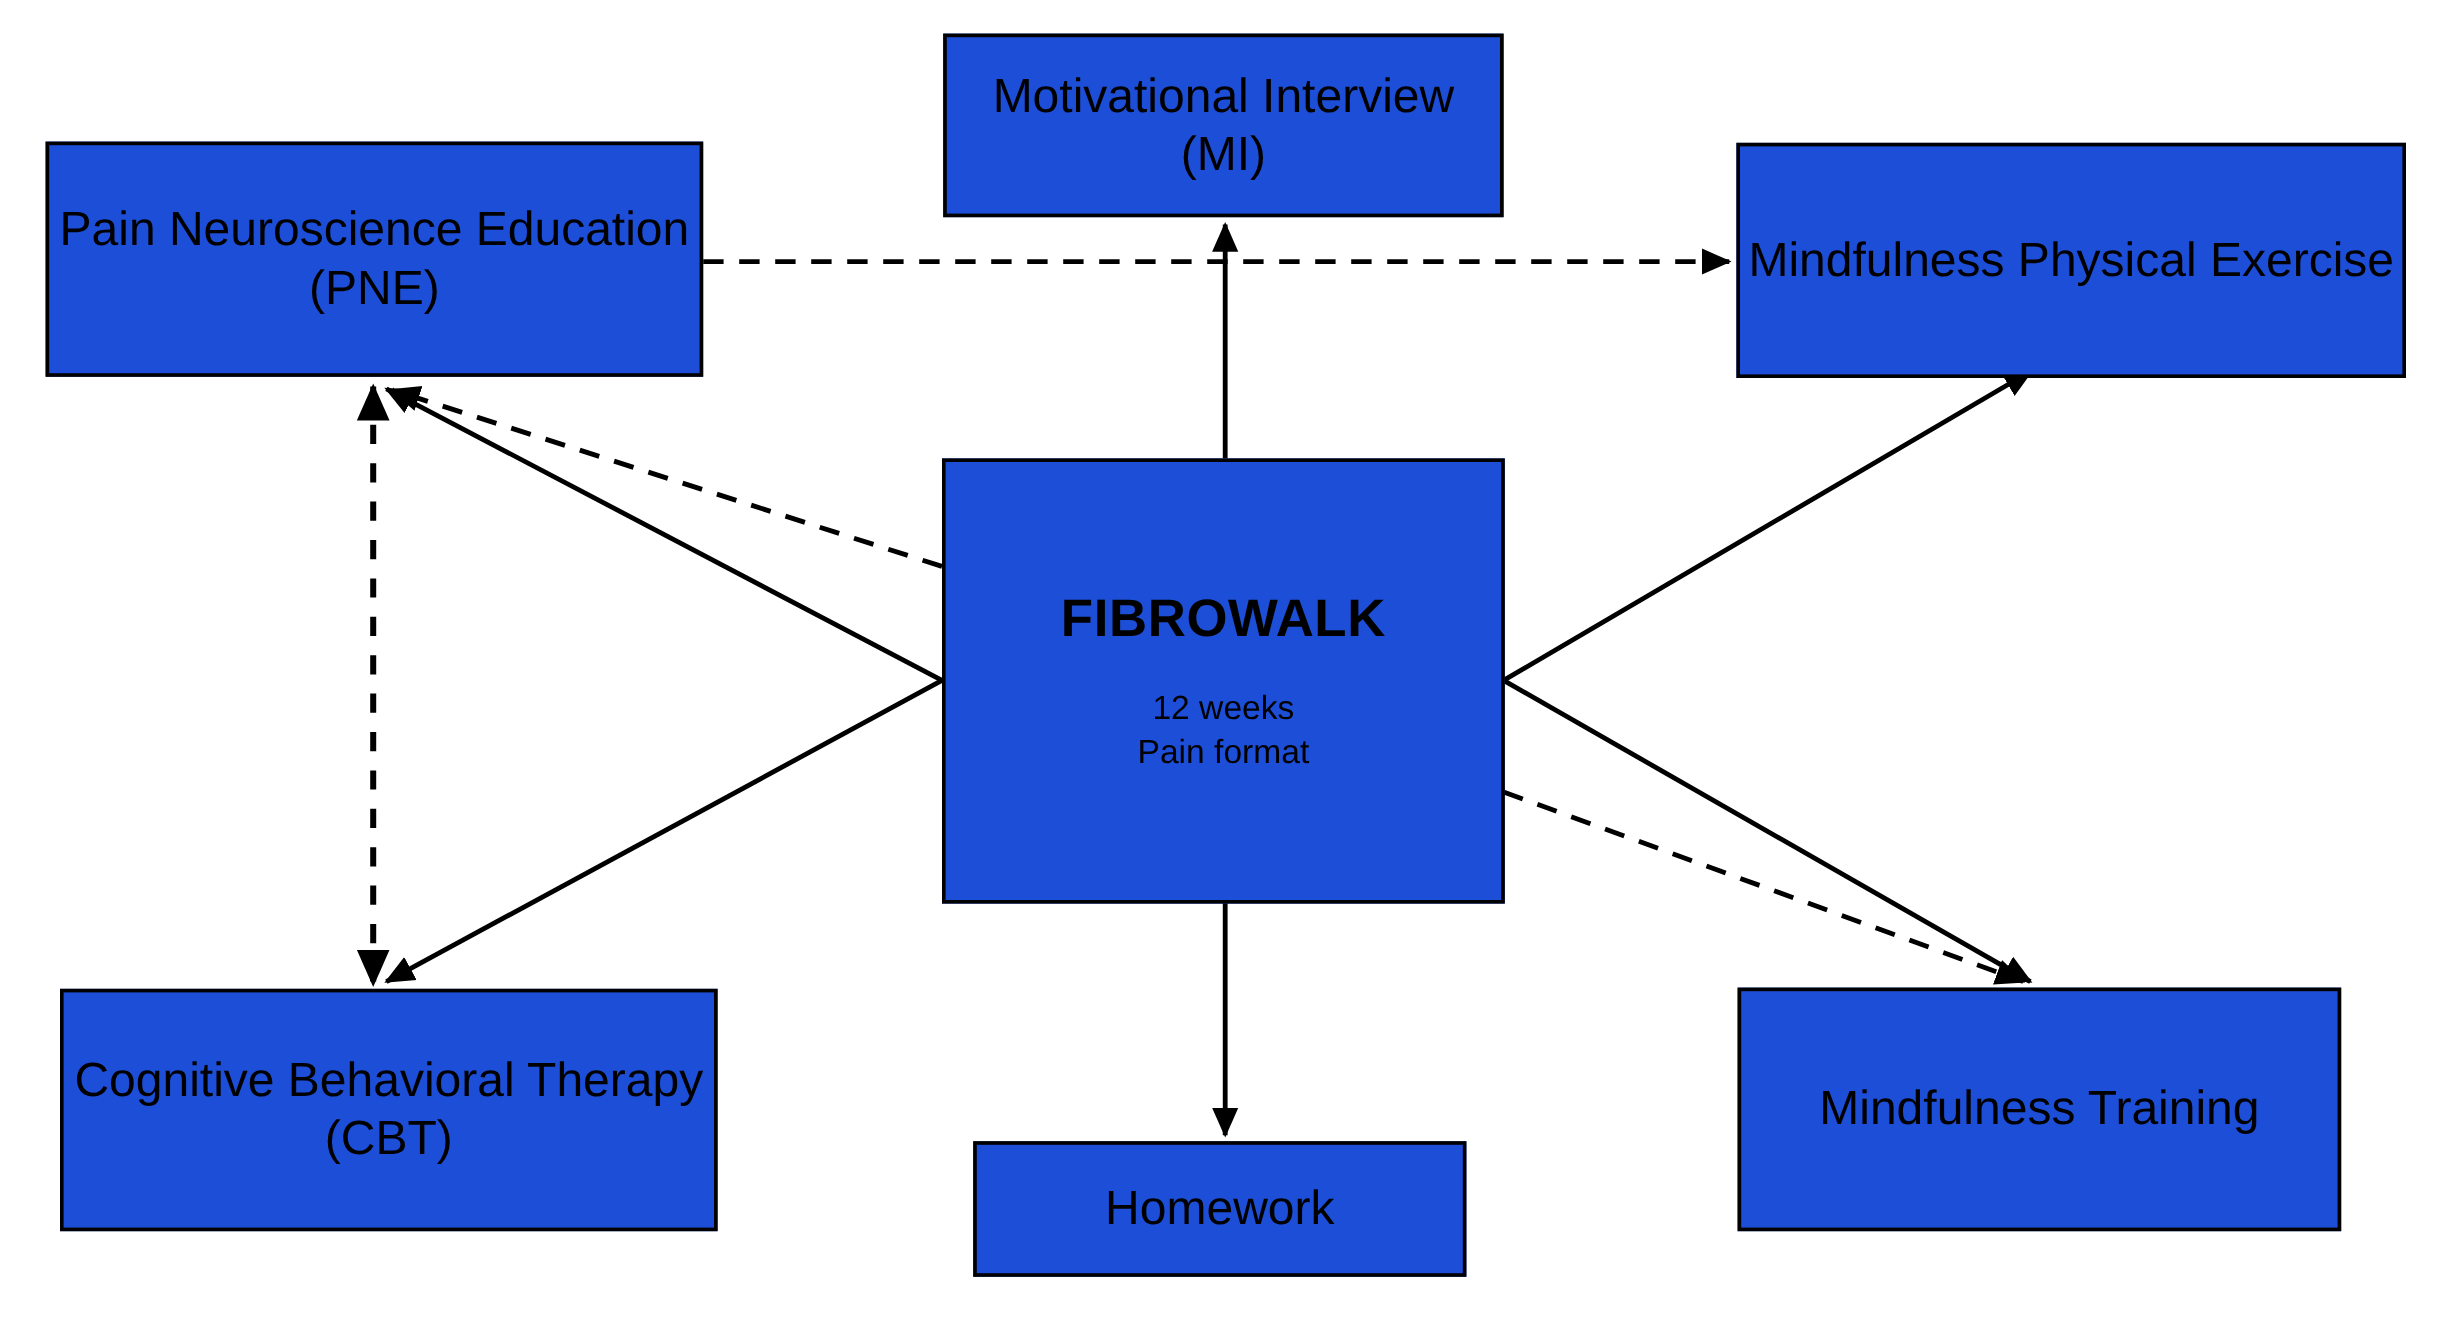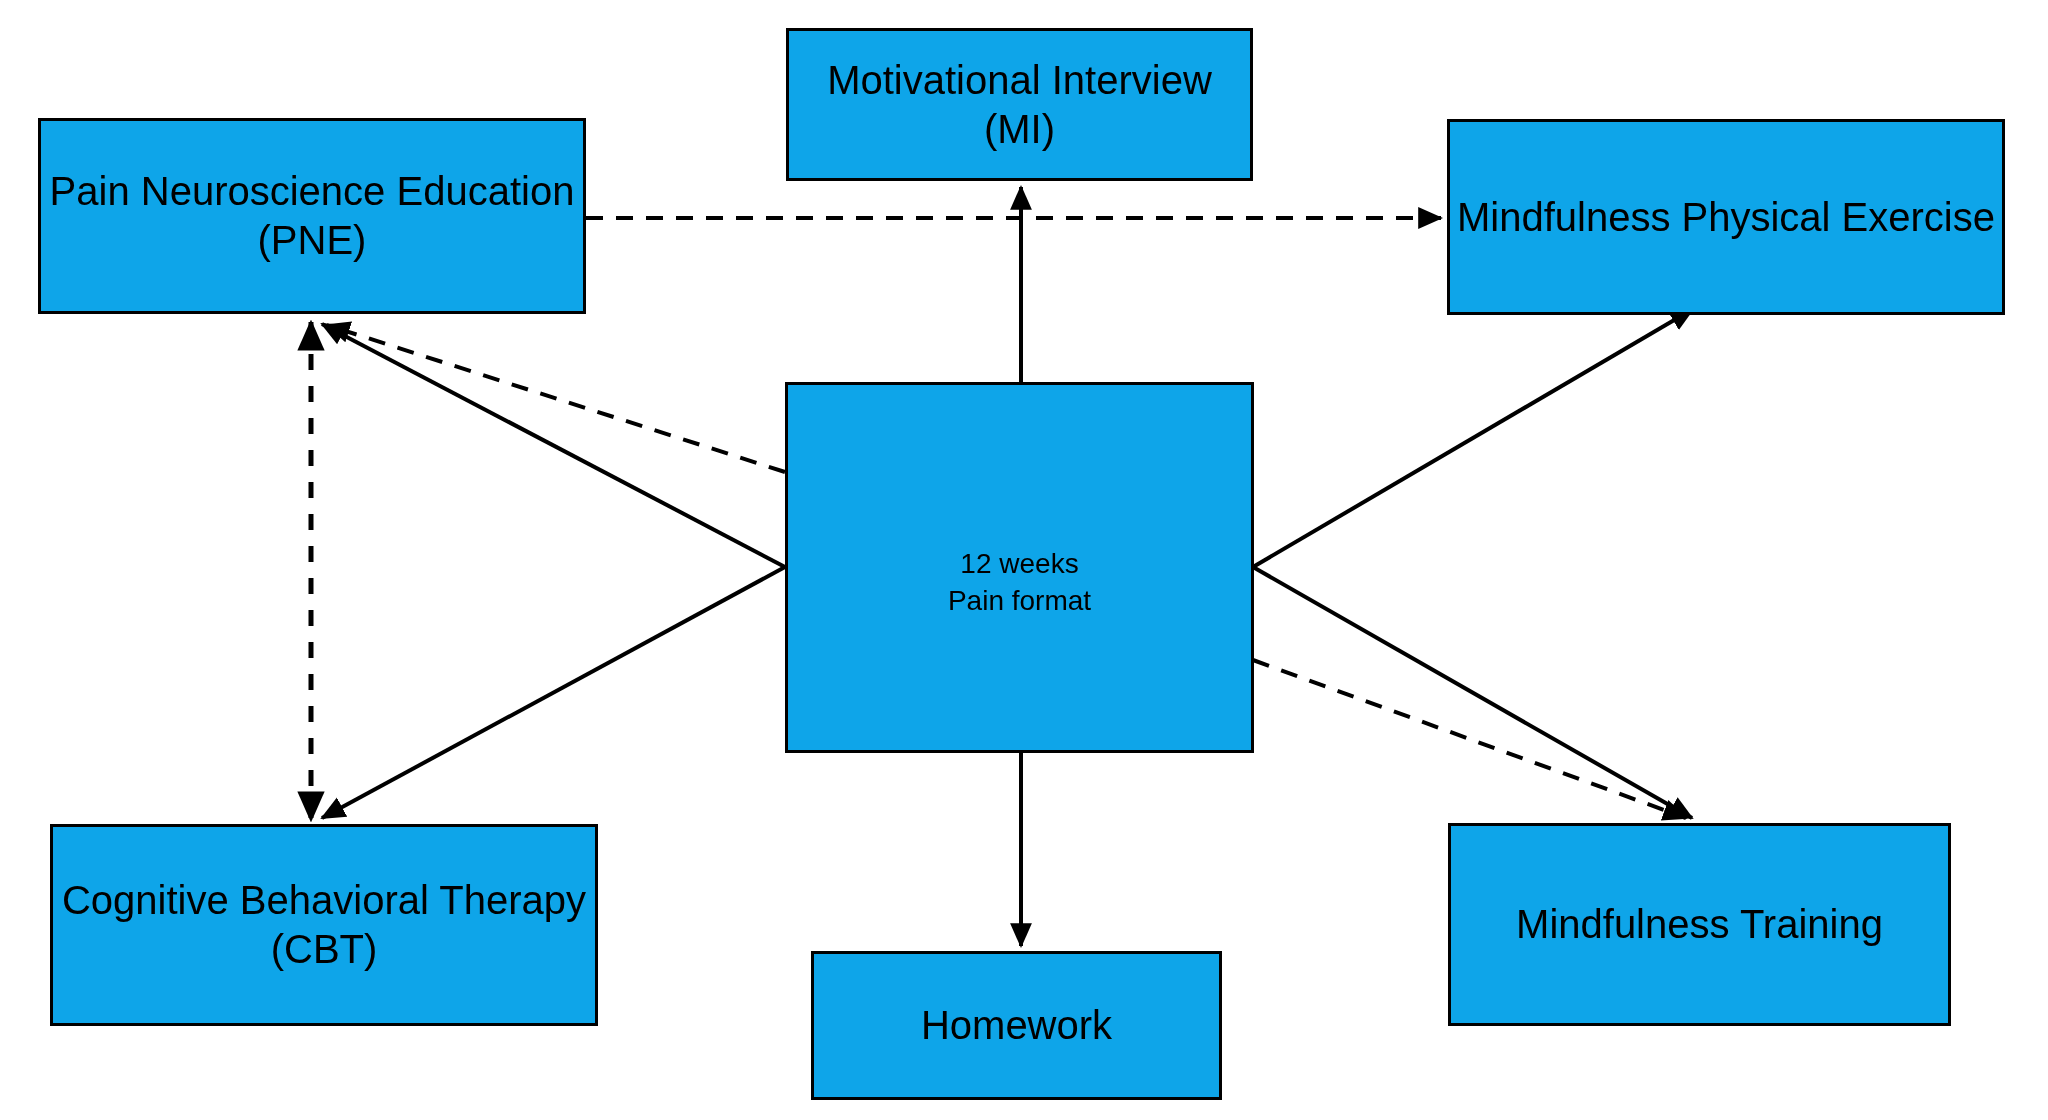--- a/index.html
+++ b/index.html
@@ -24,21 +24,21 @@
     left: 0;
     top: 0;
     width: 2048px;
     height: 1120px;
     pointer-events: none;
   }
   .node {
     position: absolute;
     box-sizing: border-box;
     border: 3px solid #000000;
-    background: #0ea5e9;
+    background: #1d4ed8;
     display: flex;
     flex-direction: column;
     align-items: center;
     justify-content: center;
     text-align: right;
     line-height: 1.22;
   }
   .node .line {
     display: block;
     white-space: nowrap;
@@ -100,30 +100,31 @@
   <div class="node node-mi" style="left:786px; top:28px; width:467px; height:153px;">
     <span class="node-title line">Motivational Interview</span>
     <span class="node-title line">(MI)</span>
   </div>
 
   <div class="node node-tpe" style="left:1447px; top:119px; width:558px; height:196px;">
     <span class="node-title line">Mindfulness Physical Exercise</span>
   </div>
 
   <div class="node node-center" style="left:785px; top:382px; width:469px; height:371px;">
+    <span class="node-title line">FIBROWALK</span>
     <span class="sub line">12 weeks</span>
     <span class="sub line" style="margin-top:0;">Pain format</span>
   </div>
 
   <div class="node node-cbt" style="left:50px; top:824px; width:548px; height:202px;">
     <span class="node-title line">Cognitive Behavioral Therapy</span>
     <span class="node-title line">(CBT)</span>
   </div>
 
-  <div class="node node-homework" style="left:811px; top:951px; width:411px; height:149px;">
+  <div class="node node-homework" style="left:811px; top:951px; width:411px; height:113px;">
     <span class="node-title line">Homework</span>
   </div>
 
   <div class="node node-mindfulness" style="left:1448px; top:823px; width:503px; height:203px;">
     <span class="node-title line">Mindfulness Training</span>
   </div>
 
 </div>
 
 </body></html>

